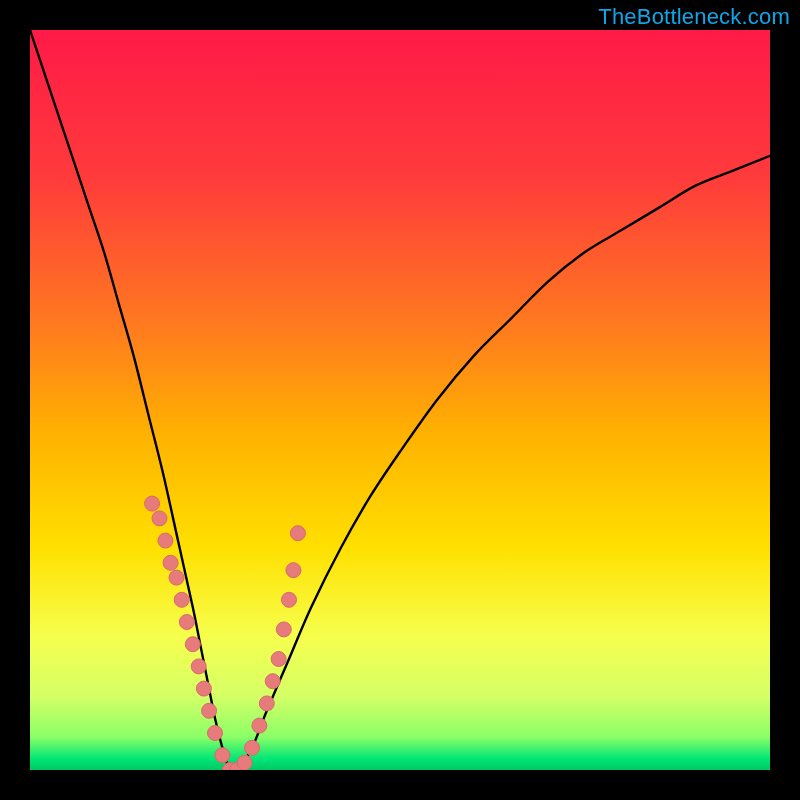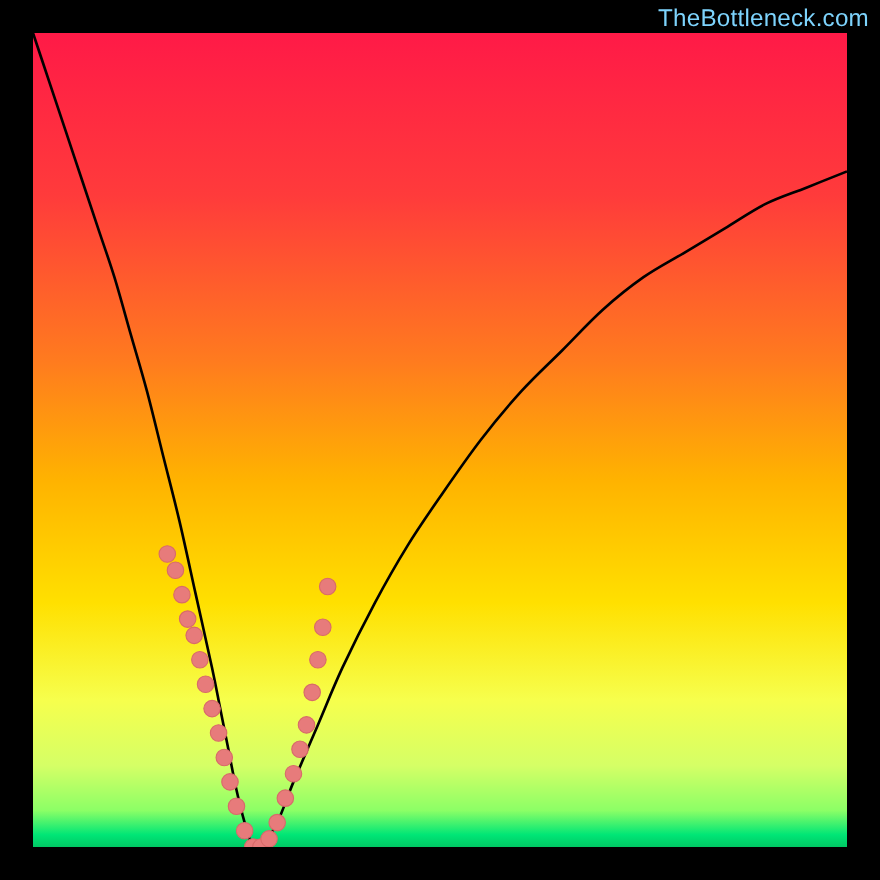--- a/index.html
+++ b/index.html
@@ -21,21 +21,21 @@
     position: absolute;
     top: 30px;
     left: 30px;
     width: 740px;
     height: 740px;
   }
   .attribution {
     position: absolute;
     top: 4px;
     right: 10px;
-    color: #7dd3fc;
+    color: #0ea5e9;
     font-size: 22px;
     letter-spacing: 0.2px;
   }
   svg { display: block; }
 </style>
 </head>
 <body>
 
 <div class="frame">
   <div class="attribution">TheBottleneck.com</div>

